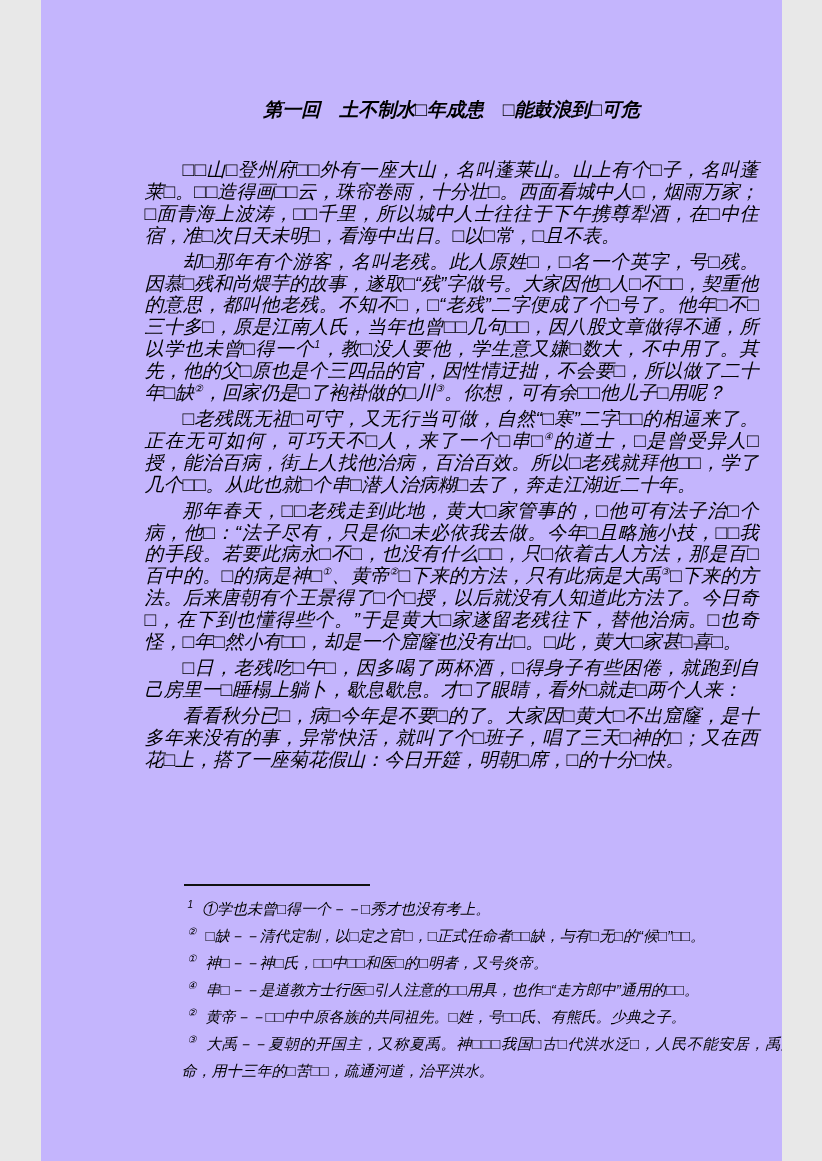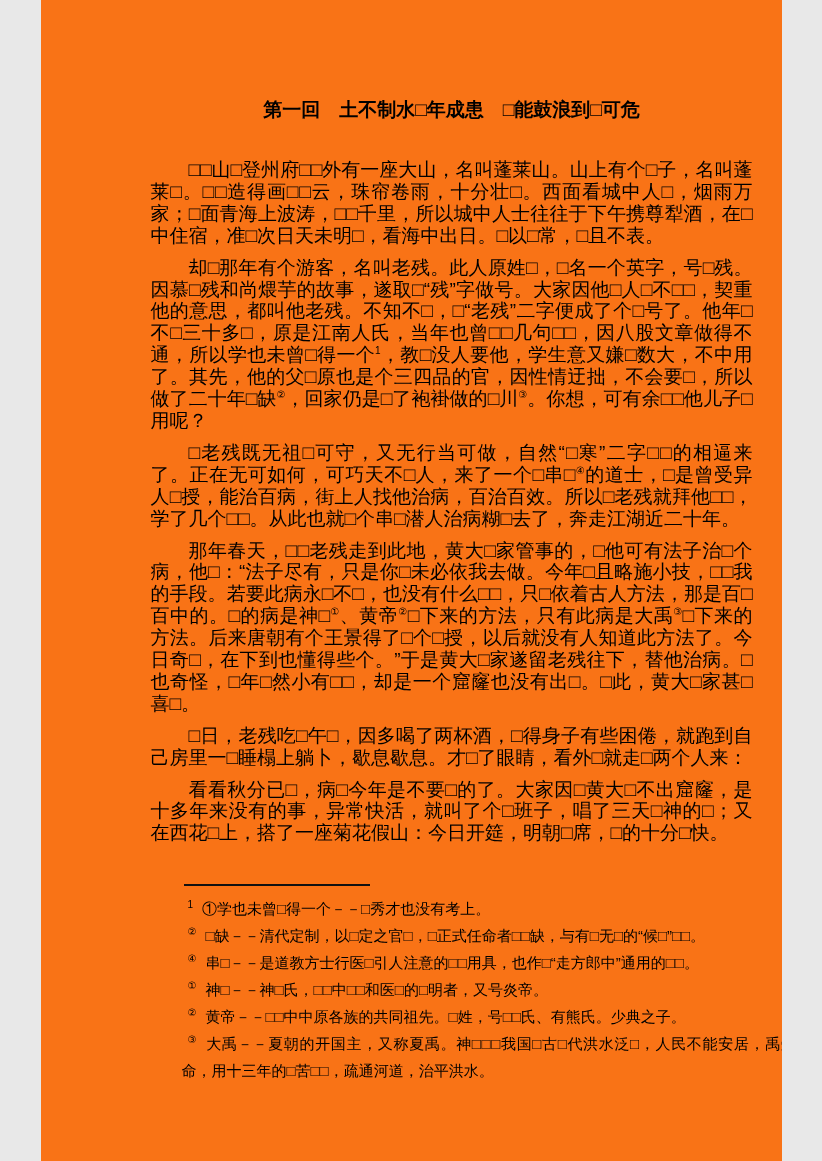--- a/index.html
+++ b/index.html
@@ -1,40 +1,41 @@
 <!DOCTYPE html>
 <html><head>
 <meta charset="utf-8">
 <style>
   html, body { margin: 0; padding: 0; background: #e8e8e8; }
   .page {
     position: relative;
     width: 741px;
     height: 1161px;
-    background: #f97316;
+    background: #c4b5fd;
     margin: 0 auto;
     font-family: "Liberation Sans", sans-serif;
     color: #000;
     overflow: hidden;
+    font-style: italic;
   }
   .content {
     position: absolute;
     left: 100px;
     top: 97px;
     width: 622px;
   }
   .doc-title {
     margin: 0 0 36px 0;
     font-size: 19px;
     font-weight: bold;
     text-align: center;
     white-space: pre;
   }
   .body-text p {
-    margin: 10px;
+    margin: 4px;
     font-size: 19px;
     line-height: 21.9px;
     text-align: justify;
     text-indent: 2em;
     word-break: break-all;
   }
   sup.fn-ref {
     font-size: 10px;
     line-height: 0;
     vertical-align: super;
@@ -80,19 +81,19 @@
         <p>那年春天，□□老残走到此地，黄大□家管事的，□他可有法子治□个病，他□：“法子尽有，只是你□未必依我去做。今年□且略施小技，□□我的手段。若要此病永□不□，也没有什么□□，只□依着古人方法，那是百□百中的。□的病是神□<sup class="fn-ref">①</sup>、黄帝<sup class="fn-ref">②</sup>□下来的方法，只有此病是大禹<sup class="fn-ref">③</sup>□下来的方法。后来唐朝有个王景得了□个□授，以后就没有人知道此方法了。今日奇□，在下到也懂得些个。”于是黄大□家遂留老残往下，替他治病。□也奇怪，□年□然小有□□，却是一个窟窿也没有出□。□此，黄大□家甚□喜□。</p>
         <p>□日，老残吃□午□，因多喝了两杯酒，□得身子有些困倦，就跑到自己房里一□睡榻上躺卜，歇息歇息。才□了眼睛，看外□就走□两个人来：</p>
         <p>看看秋分已□，病□今年是不要□的了。大家因□黄大□不出窟窿，是十多年来没有的事，异常快活，就叫了个□班子，唱了三天□神的□；又在西花□上，搭了一座菊花假山：今日开筵，明朝□席，□的十分□快。</p>
       </div>
   </div>
   <div class="footnotes">
     <div class="fn-rule"></div>
     <div>
         <p class="footnote"><sup class="fn-marker">1</sup>①学也未曾□得一个－－□秀才也没有考上。</p>
         <p class="footnote"><sup class="fn-marker">②</sup>□缺－－清代定制，以□定之官□，□正式任命者□□缺，与有□无□的“候□”□□。</p>
+        <p class="footnote"><sup class="fn-marker">①</sup>神□－－神□氏，□□中□□和医□的□明者，又号炎帝。</p>
         <p class="footnote"><sup class="fn-marker">④</sup>串□－－是道教方士行医□引人注意的□□用具，也作□“走方郎中”通用的□□。</p>
-        <p class="footnote"><sup class="fn-marker">①</sup>神□－－神□氏，□□中□□和医□的□明者，又号炎帝。</p>
         <p class="footnote"><sup class="fn-marker">②</sup>黄帝－－□□中中原各族的共同祖先。□姓，号□□氏、有熊氏。少典之子。</p>
         <p class="footnote"><sup class="fn-marker">③</sup>大禹－－夏朝的开国主，又称夏禹。神□□□我国□古□代洪水泛□，人民不能安居，禹受舜命，用十三年的□苦□□，疏通河道，治平洪水。</p>
       </div>
   </div>
 </div>
 
 </body></html>

